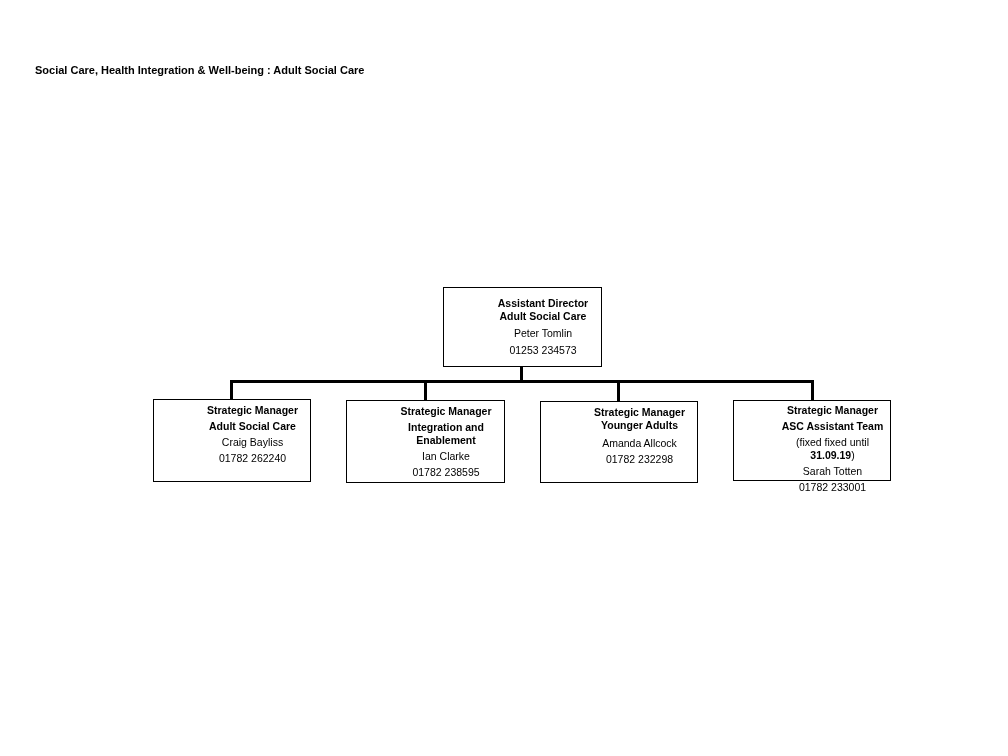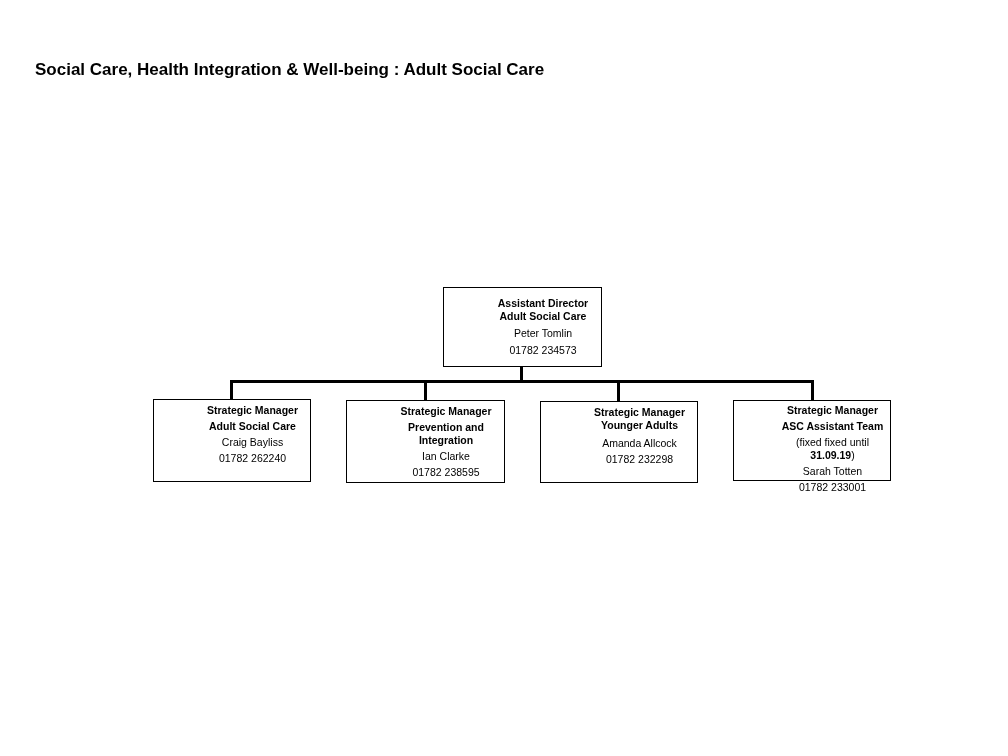--- a/index.html
+++ b/index.html
@@ -14,21 +14,21 @@
     width: 1008px;
     height: 756px;
     background: #ffffff;
     overflow: hidden;
   }
   .page-title {
     position: absolute;
     left: 35px;
     top: 61px;
     margin: 0;
-    font-size: 17px;
+    font-size: 11px;
     font-weight: 700;
     line-height: 18px;
     white-space: nowrap;
   }
   .node {
     position: absolute;
     box-sizing: border-box;
     border: 1px solid #000000;
     background: #ffffff;
     text-align: center;
@@ -66,33 +66,33 @@
   <div class="connector" style="left:230px; top:380px; width:584px; height:3px;"></div>
   <div class="connector" style="left:230px; top:380px; width:3px; height:19px;"></div>
   <div class="connector" style="left:424px; top:380px; width:3px; height:20px;"></div>
   <div class="connector" style="left:617px; top:380px; width:3px; height:21px;"></div>
   <div class="connector" style="left:811px; top:380px; width:3px; height:20px;"></div>
 
   <div class="node root-node" style="left:443px; top:287px; width:159px; height:80px;">
     <div class="line bold">Assistant Director</div>
     <div class="line bold">Adult Social Care</div>
     <div class="line gap">Peter Tomlin</div>
-    <div class="line gap">01782 234573</div>
+    <div class="line gap">01253 234573</div>
   </div>
 
   <div class="node even-node" style="left:153px; top:399px; width:158px; height:83px;">
     <div class="line bold">Strategic Manager</div>
     <div class="line bold sp">Adult Social Care</div>
     <div class="line sp">Craig Bayliss</div>
     <div class="line sp">01782 262240</div>
   </div>
 
   <div class="node even-node" style="left:346px; top:400px; width:159px; height:83px;">
     <div class="line bold">Strategic Manager</div>
-    <div class="line bold sp">Prevention and Integration</div>
+    <div class="line bold sp">Integration and Enablement</div>
     <div class="line sp">Ian Clarke</div>
     <div class="line sp">01782 238595</div>
   </div>
 
   <div class="node tight-node" style="left:540px; top:401px; width:158px; height:82px;">
     <div class="line bold">Strategic Manager</div>
     <div class="line bold">Younger Adults</div>
     <div class="line gap5">Amanda Allcock</div>
     <div class="line gap3">01782 232298</div>
   </div>

